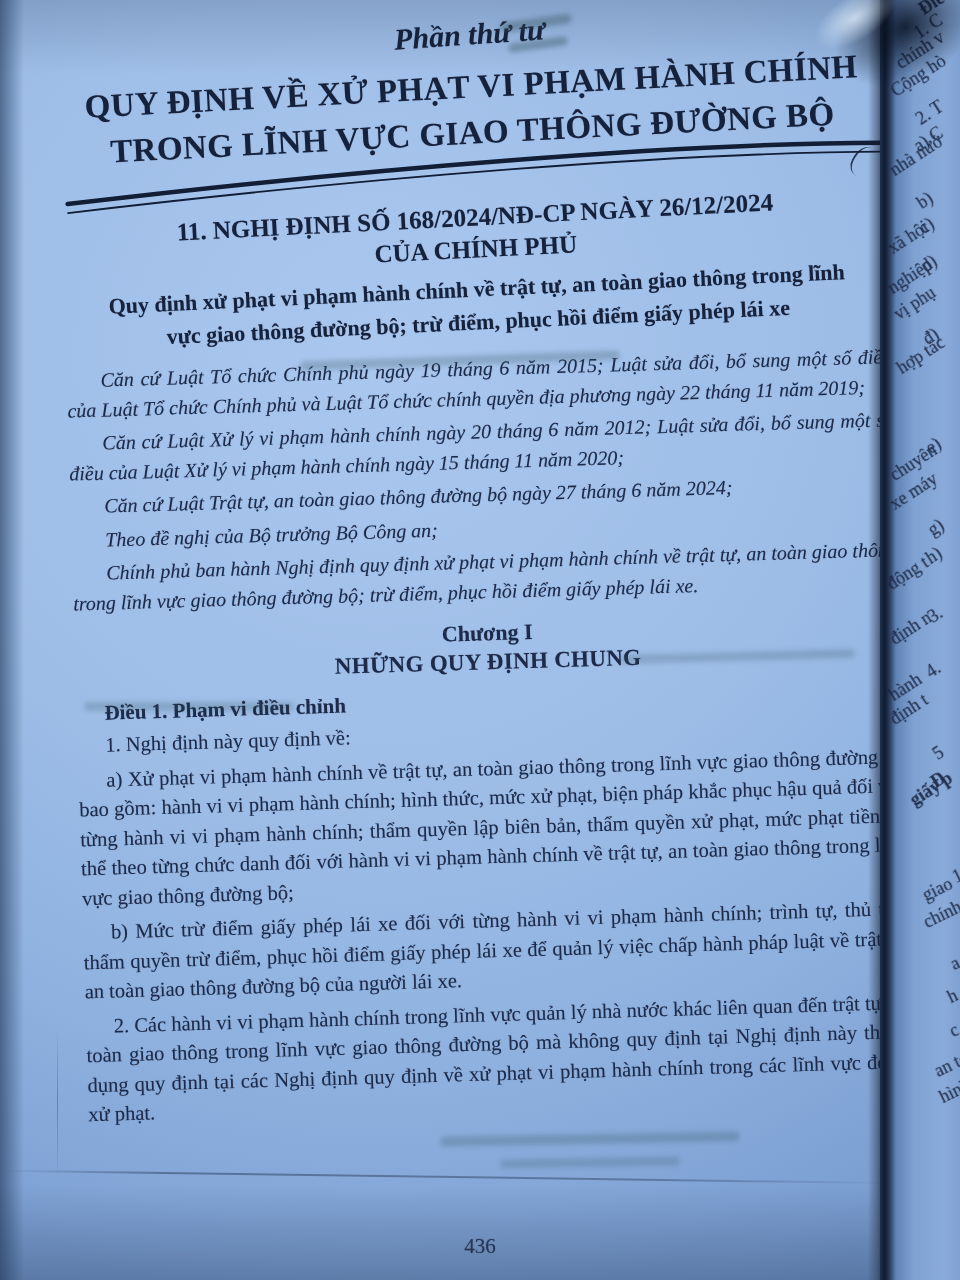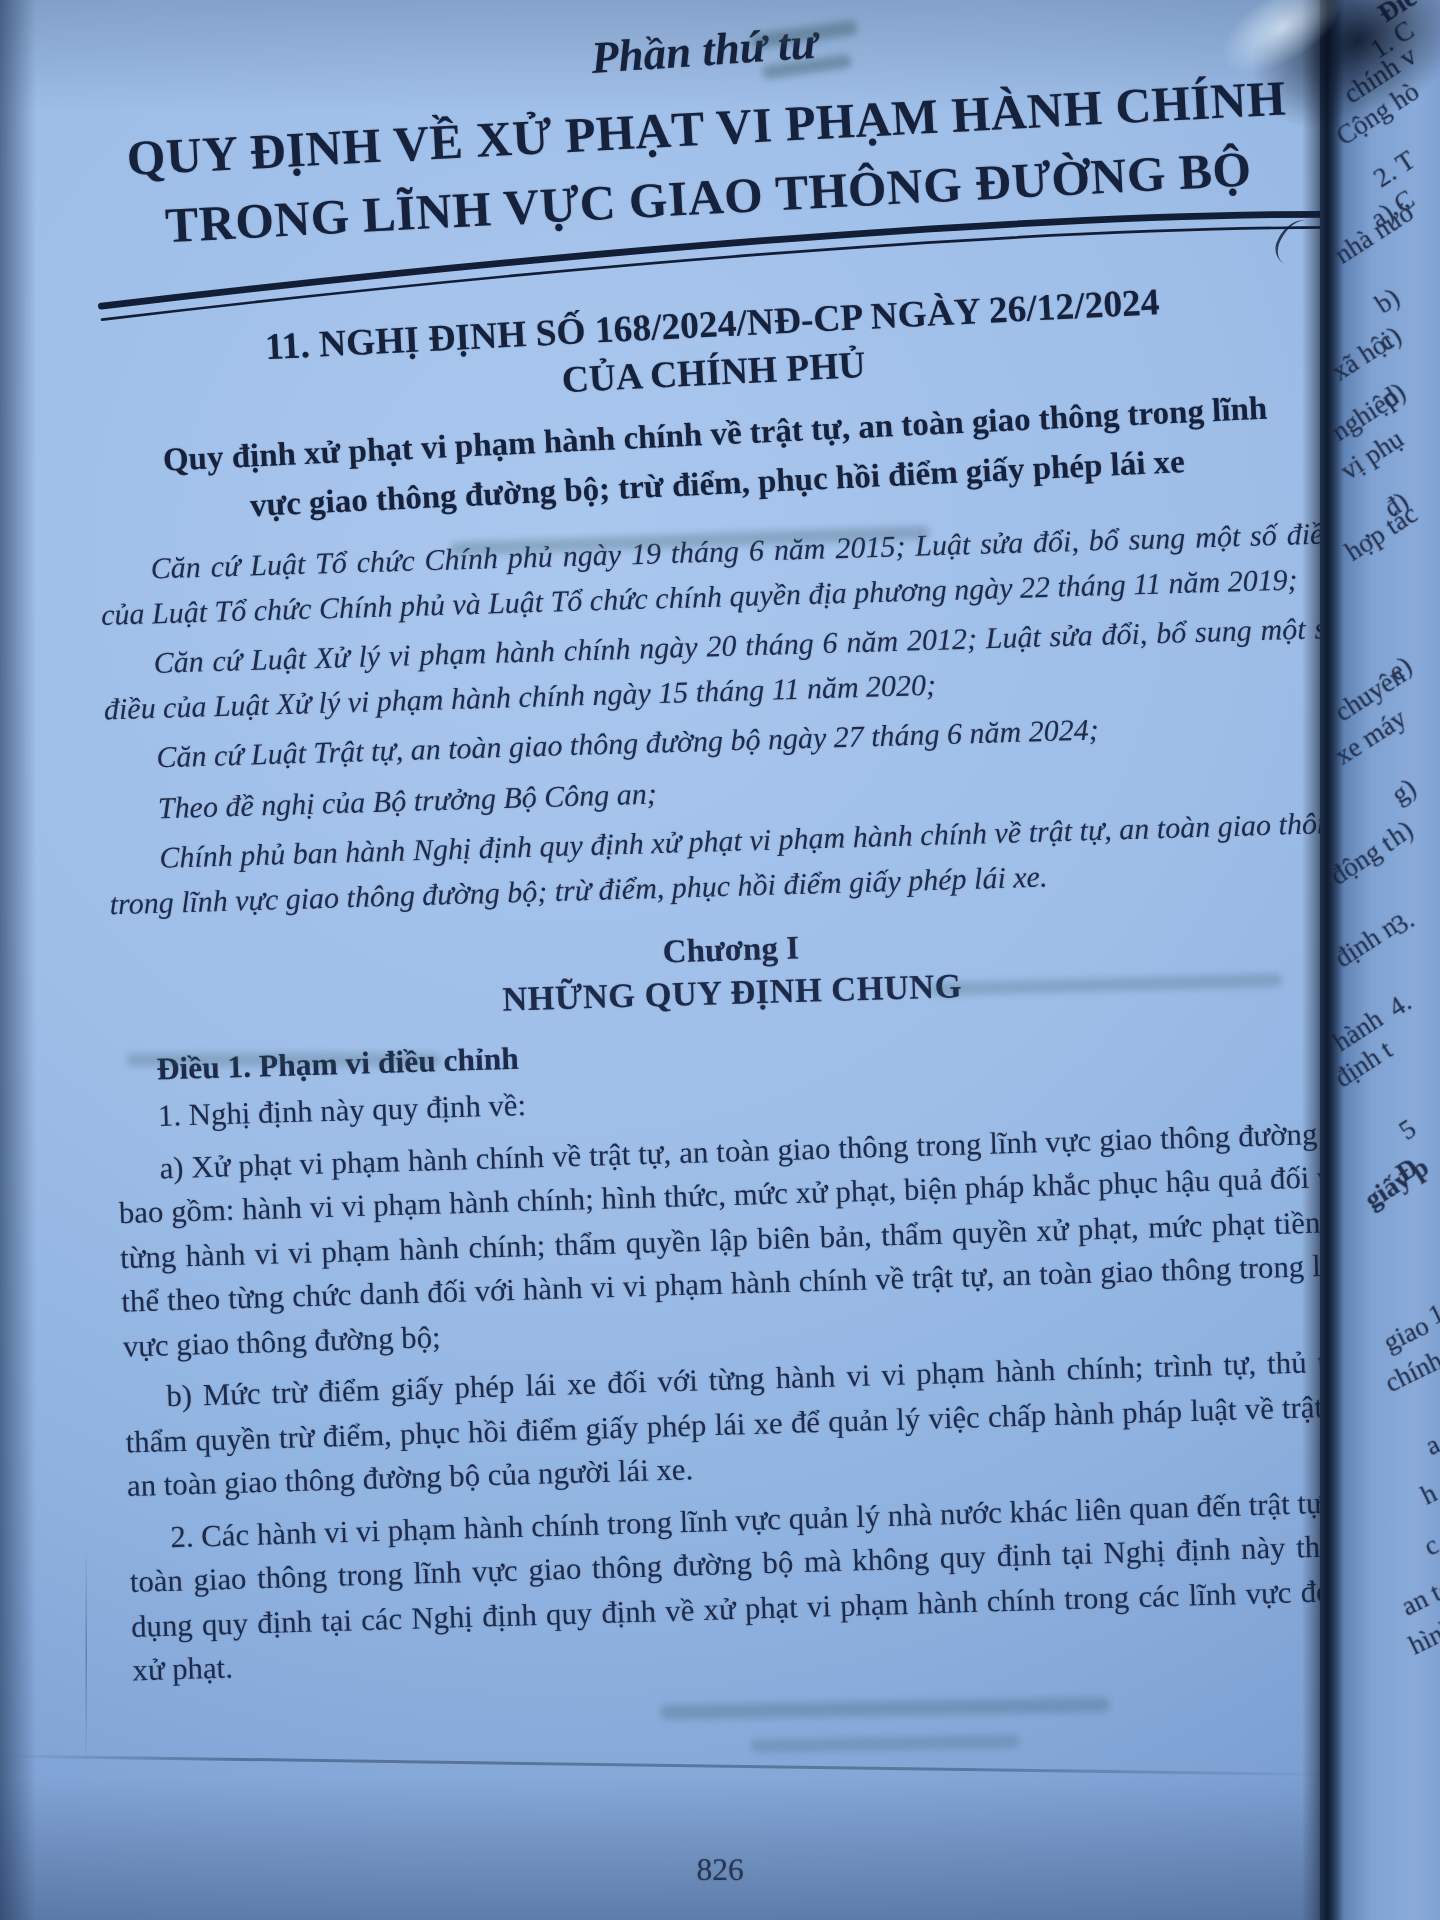--- a/index.html
+++ b/index.html
@@ -102,21 +102,21 @@
       <div class="chap-label">Chương I</div>
       <div class="chap-title">NHỮNG QUY ĐỊNH CHUNG</div>
 
       <p class="art-head">Điều 1. Phạm vi điều chỉnh</p>
       <p class="clause">1. Nghị định này quy định về:</p>
       <p class="clause">a) Xử phạt vi phạm hành chính về trật tự, an toàn giao thông trong lĩnh vực giao thông đường bộ bao gồm: hành vi vi phạm hành chính; hình thức, mức xử phạt, biện pháp khắc phục hậu quả đối với từng hành vi vi phạm hành chính; thẩm quyền lập biên bản, thẩm quyền xử phạt, mức phạt tiền cụ thể theo từng chức danh đối với hành vi vi phạm hành chính về trật tự, an toàn giao thông trong lĩnh vực giao thông đường bộ;</p>
       <p class="clause">b) Mức trừ điểm giấy phép lái xe đối với từng hành vi vi phạm hành chính; trình tự, thủ tục, thẩm quyền trừ điểm, phục hồi điểm giấy phép lái xe để quản lý việc chấp hành pháp luật về trật tự, an toàn giao thông đường bộ của người lái xe.</p>
       <p class="clause">2. Các hành vi vi phạm hành chính trong lĩnh vực quản lý nhà nước khác liên quan đến trật tự, an toàn giao thông trong lĩnh vực giao thông đường bộ mà không quy định tại Nghị định này thì áp dụng quy định tại các Nghị định quy định về xử phạt vi phạm hành chính trong các lĩnh vực đó để xử phạt.</p>
     </div>
 
-    <div class="pagenum">826</div>
+    <div class="pagenum">436</div>
 
     <div class="smudge" style="left:500px;top:18px;width:72px;height:10px;transform:rotate(-8deg);"></div>
     <div class="smudge" style="left:508px;top:40px;width:60px;height:9px;transform:rotate(-8deg);"></div>
     <div class="smudge" style="left:300px;top:356px;width:320px;height:9px;transform:rotate(-2deg);opacity:.7;"></div>
     <div class="smudge" style="left:620px;top:652px;width:235px;height:9px;transform:rotate(-1.5deg);opacity:.6;"></div>
     <div class="smudge" style="left:84px;top:702px;width:210px;height:9px;opacity:.6;"></div>
     <div class="smudge" style="left:440px;top:1134px;width:300px;height:10px;transform:rotate(-1deg);opacity:.65;"></div>
     <div class="smudge" style="left:500px;top:1158px;width:180px;height:9px;transform:rotate(-1deg);opacity:.55;"></div>
 
     <div class="crease-h"></div>

